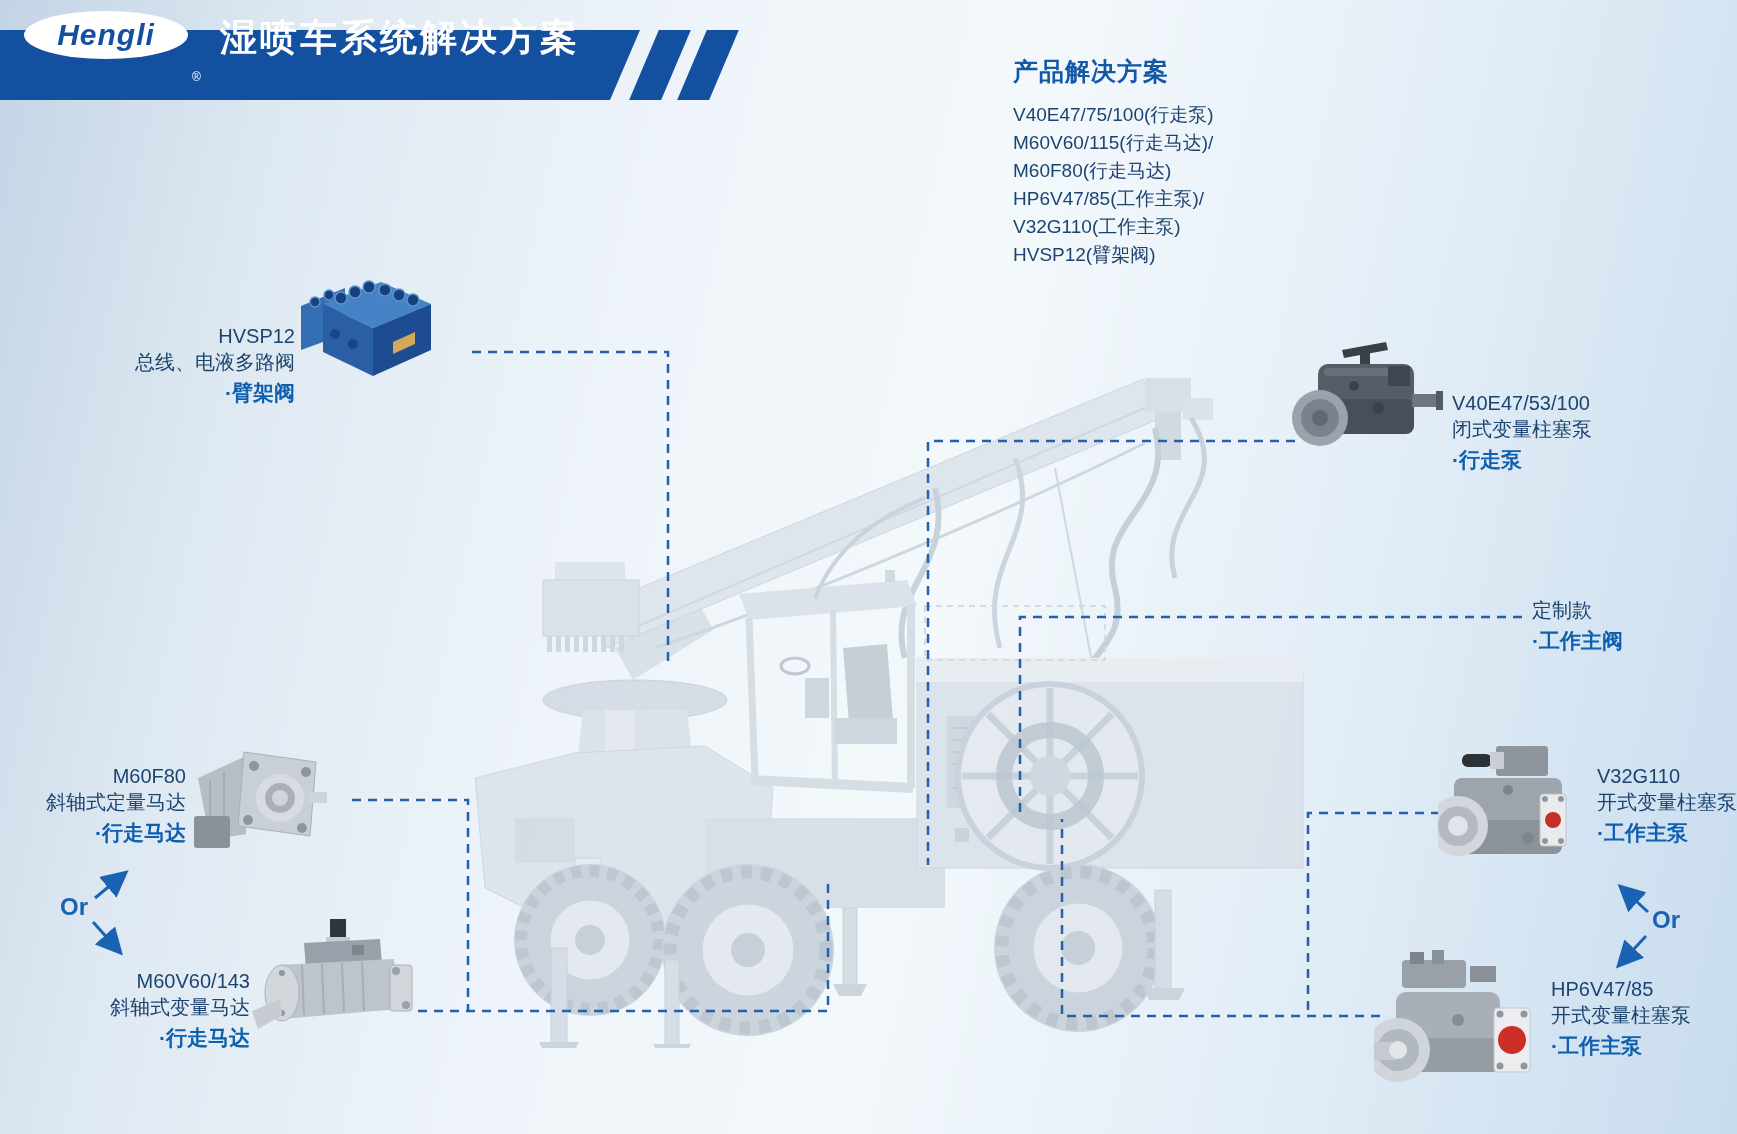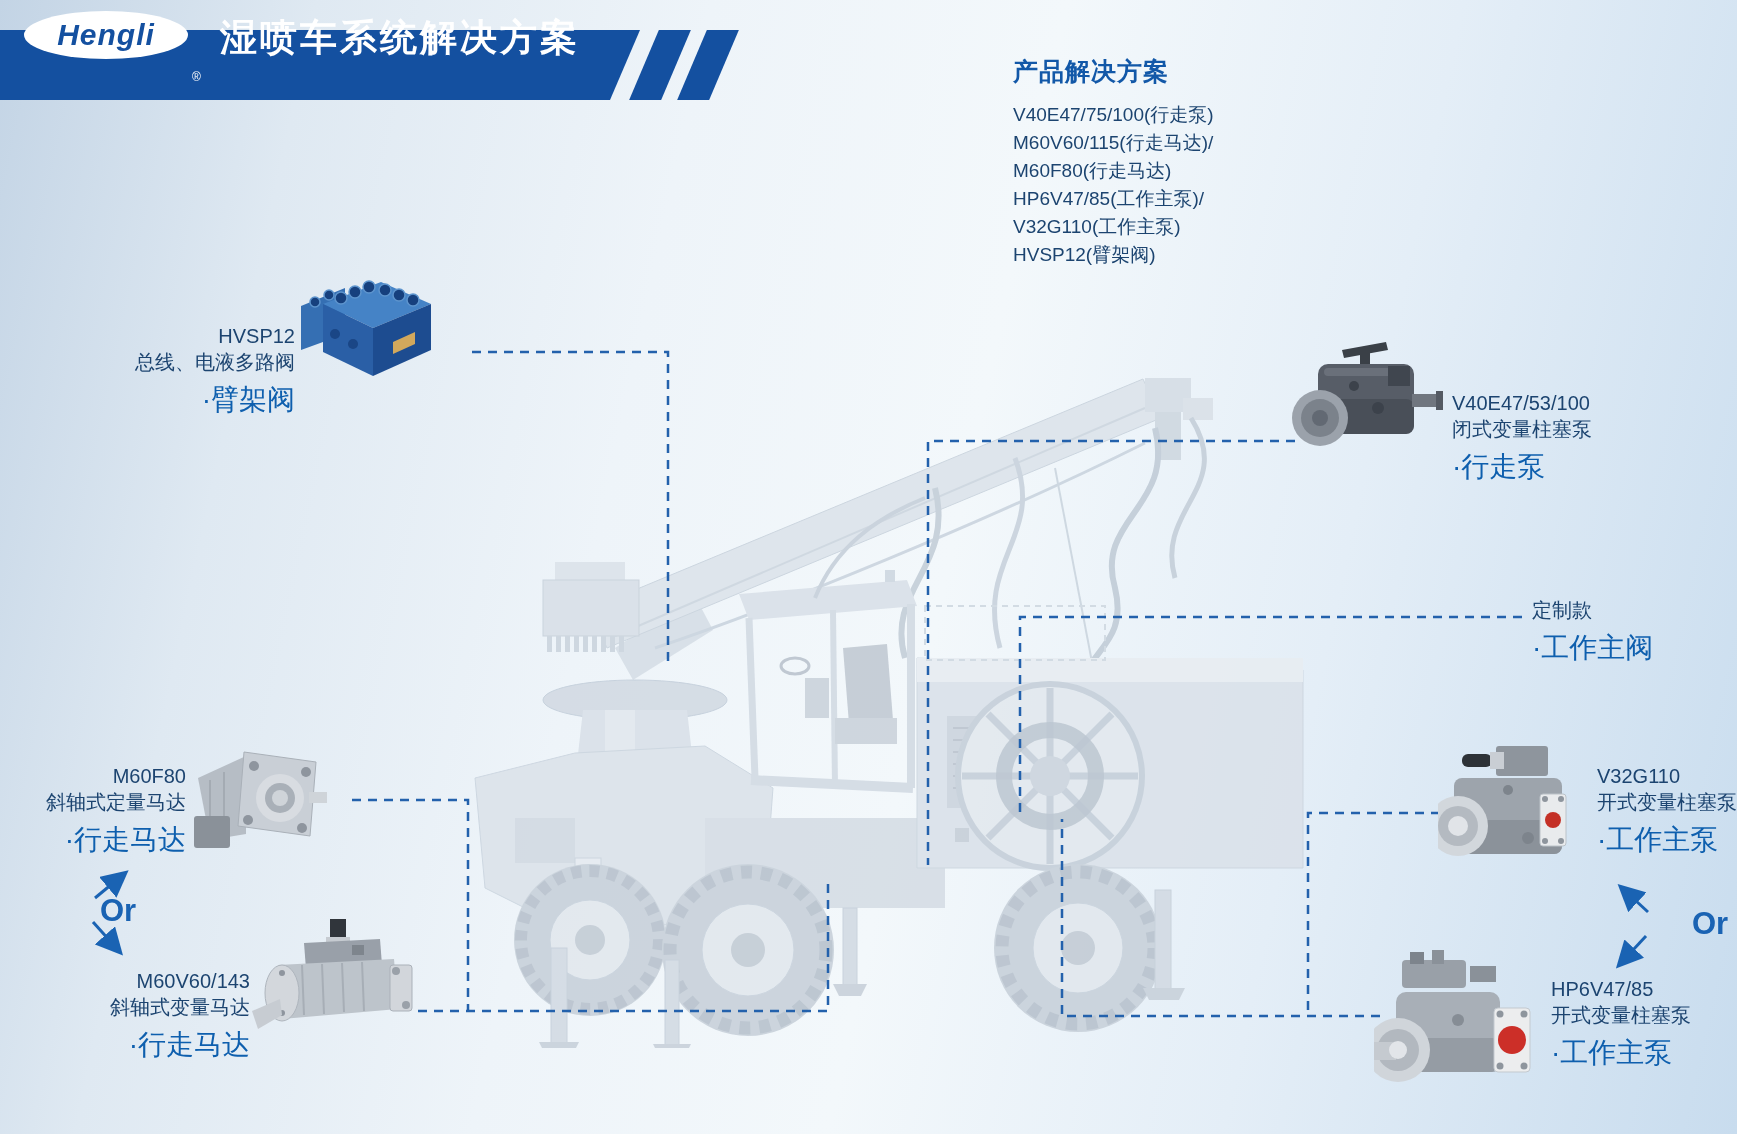--- a/index.html
+++ b/index.html
@@ -20,23 +20,23 @@
   .stripe.s1{left:644px;}
   .stripe.s2{left:692px;}
   
   .sol-title{position:absolute;left:1013px;top:55px;font-size:25px;font-weight:bold;color:#1258a8;letter-spacing:1px;}
   .sol-col{position:absolute;top:101px;font-size:19px;color:#1c4470;line-height:28px;white-space:nowrap;}
   .sol-col.c1{left:1013px;}
   .sol-col.c2{left:1355px;}
   
   .callout{position:absolute;white-space:nowrap;}
   .callout .model,.callout .desc{font-size:20px;color:#1c4470;line-height:26px;}
-  .callout .role{font-size:28px;font-weight:normal;color:#0e5fae;line-height:30px;margin-top:10px;}
+  .callout .role{font-size:21px;font-weight:bold;color:#0e5fae;line-height:30px;margin-top:3px;}
   .align-right{text-align:right;}
-  .or{position:absolute;font-size:31px;font-weight:bold;color:#1a63b3;margin-left:40px;}
+  .or{position:absolute;font-size:24px;font-weight:bold;color:#1a63b3;}
   .abs{position:absolute;}
   svg{display:block;}
 </style>
 </head>
 <body>
 
 <div class="canvas">
 
   <svg class="abs" style="left:455px;top:348px;" width="900" height="700" viewBox="0 0 900 700" opacity="0.92">
 

